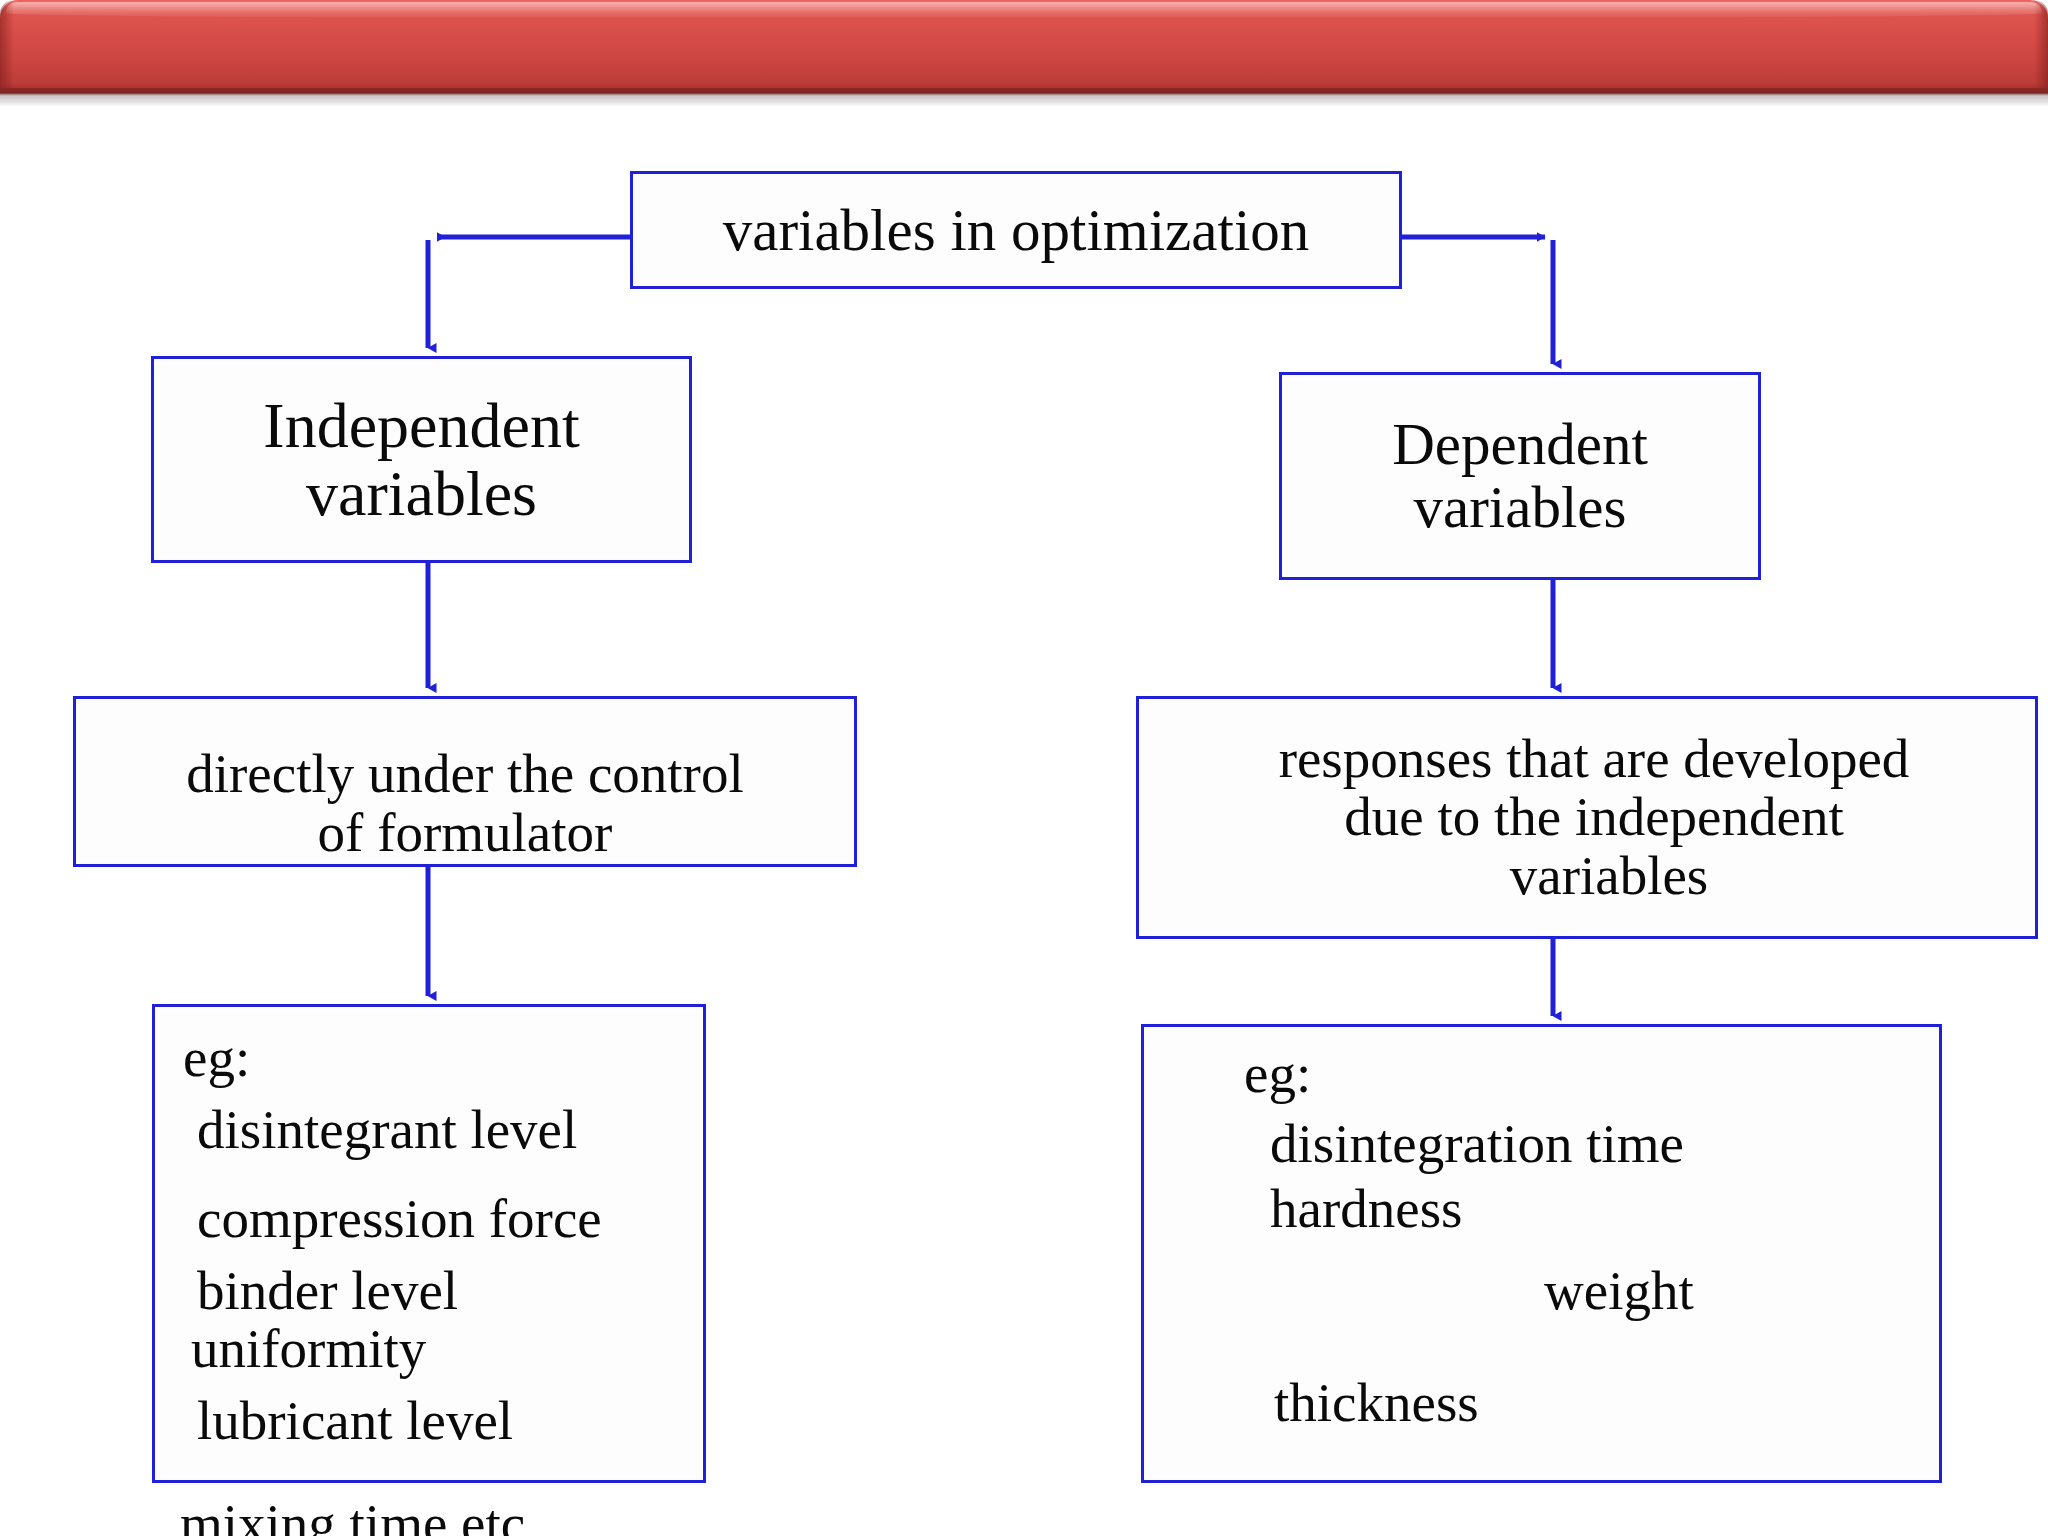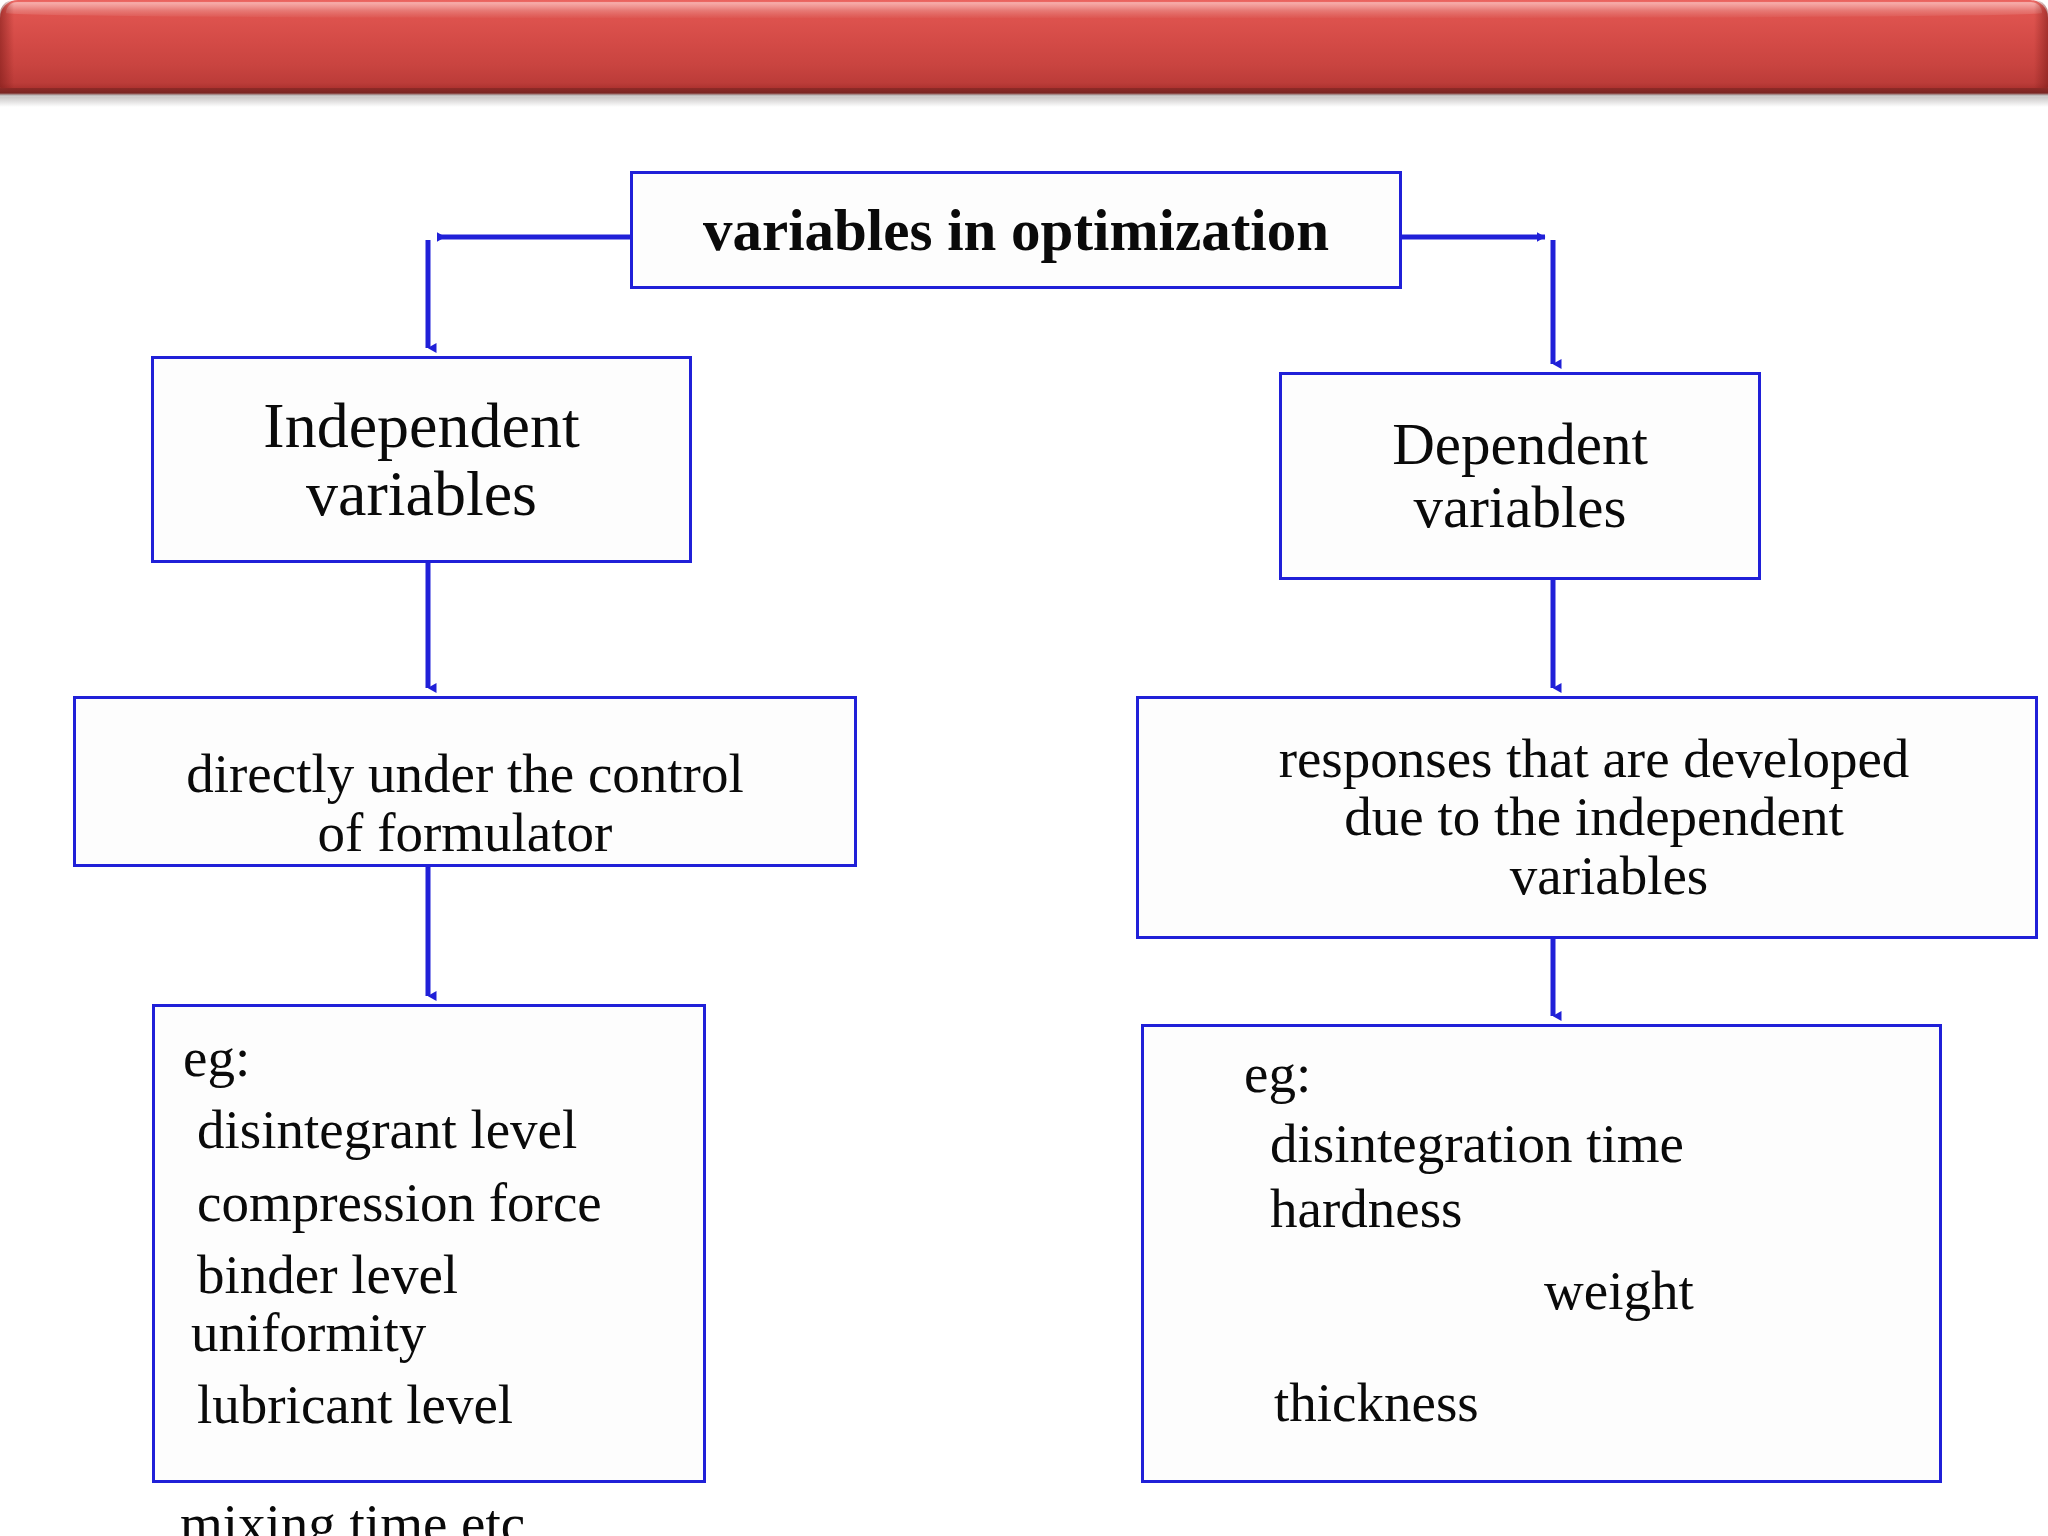--- a/index.html
+++ b/index.html
@@ -95,21 +95,20 @@
   .fc-box .line {
     display: block;
     white-space: pre;
   }
 
   
   #box-title {
     left: 630px; top: 171px; width: 772px; height: 118px;
     align-items: center;
     font-size: 59px;
-    font-weight: bold;
   }
   #box-independent {
     left: 151px; top: 356px; width: 541px; height: 207px;
     align-items: center;
     font-size: 64px;
   }
   #box-dependent {
     left: 1279px; top: 372px; width: 482px; height: 208px;
     align-items: center;
     font-size: 59px;
@@ -139,21 +138,21 @@
     left: 1141px; top: 1024px; width: 801px; height: 459px;
     justify-content: flex-start;
     align-items: flex-start;
     font-size: 55px;
     padding-top: 18px;
     padding-left: 100px;
   }
 
   
   .ind-ex-l0 { padding-left: 0px;  margin-bottom: 14px; }
-  .ind-ex-l1 { padding-left: 14px; margin-bottom: 14px; }
+  .ind-ex-l1 { padding-left: 14px; margin-bottom: 30px; }
   .ind-ex-l2 { padding-left: 14px; margin-bottom: 14px; }
   .ind-ex-l3 { padding-left: 14px; margin-bottom: 0px; }
   .ind-ex-l4 { padding-left: 8px;  margin-bottom: 14px; }
   .ind-ex-l5 { padding-left: 14px; margin-bottom: 14px; font-family: Liberation Serif, serif; }
 
   .dep-ex-l0 { padding-left: 0px;   margin-bottom: 12px; }
   .dep-ex-l1 { padding-left: 26px;  margin-bottom: 6px; }
   .dep-ex-l2 { padding-left: 26px;  margin-bottom: 24px; }
   .dep-ex-l3 { padding-left: 300px; margin-bottom: 54px; }
   .dep-ex-l4 { padding-left: 30px; }

